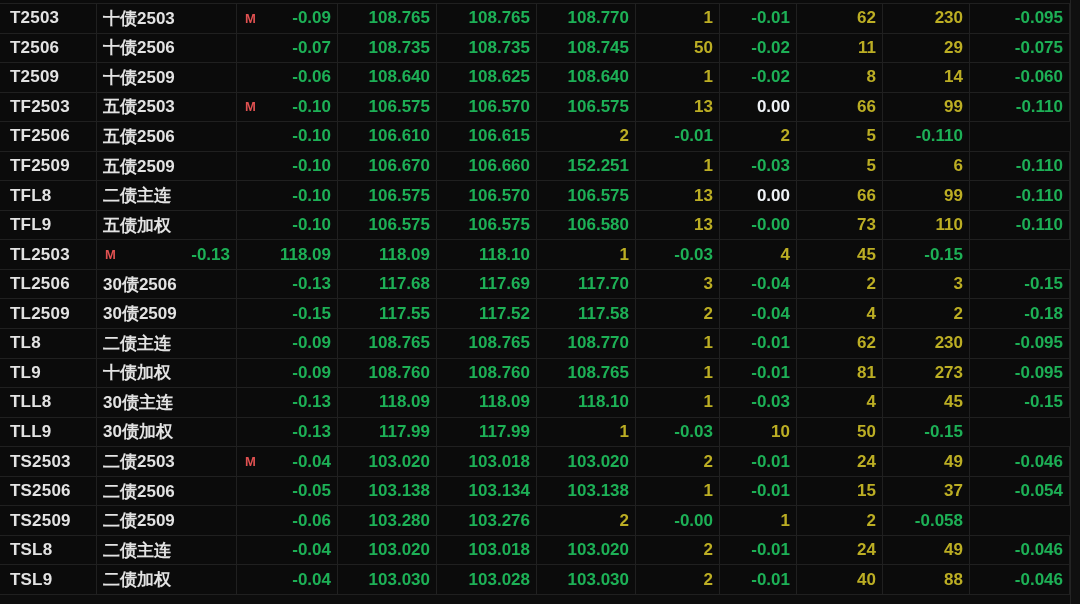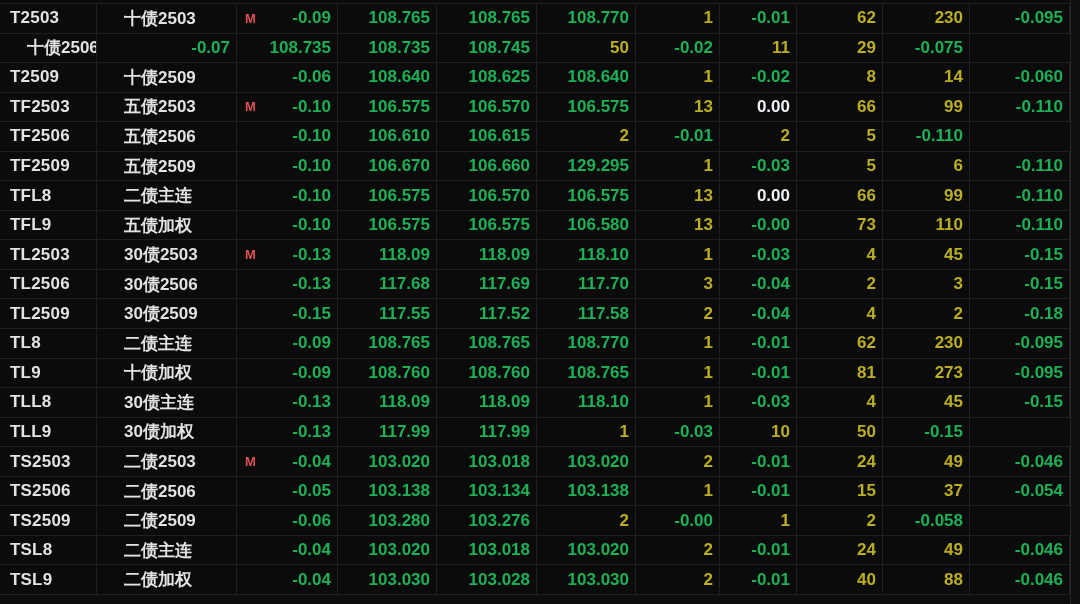--- a/index.html
+++ b/index.html
@@ -34,21 +34,21 @@
     box-sizing:border-box;
     border-right:1px solid var(--grid-line,#1d1d1d);
     display:flex;align-items:center;
     font-size:17px;font-weight:600;
     white-space:nowrap;overflow:hidden;
     color:var(--text-primary,#e3e3e3);
   }
   .cell.left{justify-content:flex-start;}
   .cell.right{justify-content:flex-end;padding-right:6px;}
   .cell.code{padding-left:10px;letter-spacing:0.2px;}
-  .cell.name{padding-left:6px;margin-left:21px;}
+  .cell.name{padding-left:6px;}
   .cell.chg{justify-content:space-between;padding:0 6px 0 8px;}
   .green{color:var(--down-green,#1db056);}
   .yellow{color:var(--volume-yellow,#bcae24);}
   .white-val{color:var(--zero-white,#eef2f6);}
   .marker{
     font-size:13px;font-weight:700;
     color:var(--marker-red,#e05151);
     min-width:14px;text-align:left;
   }
 </style>
@@ -69,20 +69,21 @@
           <div class="cell right green">108.765</div>
           <div class="cell right green">108.765</div>
           <div class="cell right green">108.770</div>
           <div class="cell right yellow">1</div>
           <div class="cell right green">-0.01</div>
           <div class="cell right yellow">62</div>
           <div class="cell right yellow">230</div>
           <div class="cell right green">-0.095</div>
         </div>
         <div class="row">
+          <div class="cell left code">T2506</div>
           <div class="cell left name">十债2506</div>
           <div class="cell chg">
             <span class="marker"></span>
             <span class="green">-0.07</span>
           </div>
           <div class="cell right green">108.735</div>
           <div class="cell right green">108.735</div>
           <div class="cell right green">108.745</div>
           <div class="cell right yellow">50</div>
           <div class="cell right green">-0.02</div>
@@ -139,21 +140,21 @@
         </div>
         <div class="row">
           <div class="cell left code">TF2509</div>
           <div class="cell left name">五债2509</div>
           <div class="cell chg">
             <span class="marker"></span>
             <span class="green">-0.10</span>
           </div>
           <div class="cell right green">106.670</div>
           <div class="cell right green">106.660</div>
-          <div class="cell right green">129.295</div>
+          <div class="cell right green">152.251</div>
           <div class="cell right yellow">1</div>
           <div class="cell right green">-0.03</div>
           <div class="cell right yellow">5</div>
           <div class="cell right yellow">6</div>
           <div class="cell right green">-0.110</div>
         </div>
         <div class="row">
           <div class="cell left code">TFL8</div>
           <div class="cell left name">二债主连</div>
           <div class="cell chg">
@@ -180,21 +181,20 @@
           <div class="cell right green">106.575</div>
           <div class="cell right green">106.580</div>
           <div class="cell right yellow">13</div>
           <div class="cell right green">-0.00</div>
           <div class="cell right yellow">73</div>
           <div class="cell right yellow">110</div>
           <div class="cell right green">-0.110</div>
         </div>
         <div class="row">
           <div class="cell left code">TL2503</div>
-          <div class="cell left name">30债2503</div>
           <div class="cell chg">
             <span class="marker">M</span>
             <span class="green">-0.13</span>
           </div>
           <div class="cell right green">118.09</div>
           <div class="cell right green">118.09</div>
           <div class="cell right green">118.10</div>
           <div class="cell right yellow">1</div>
           <div class="cell right green">-0.03</div>
           <div class="cell right yellow">4</div>

